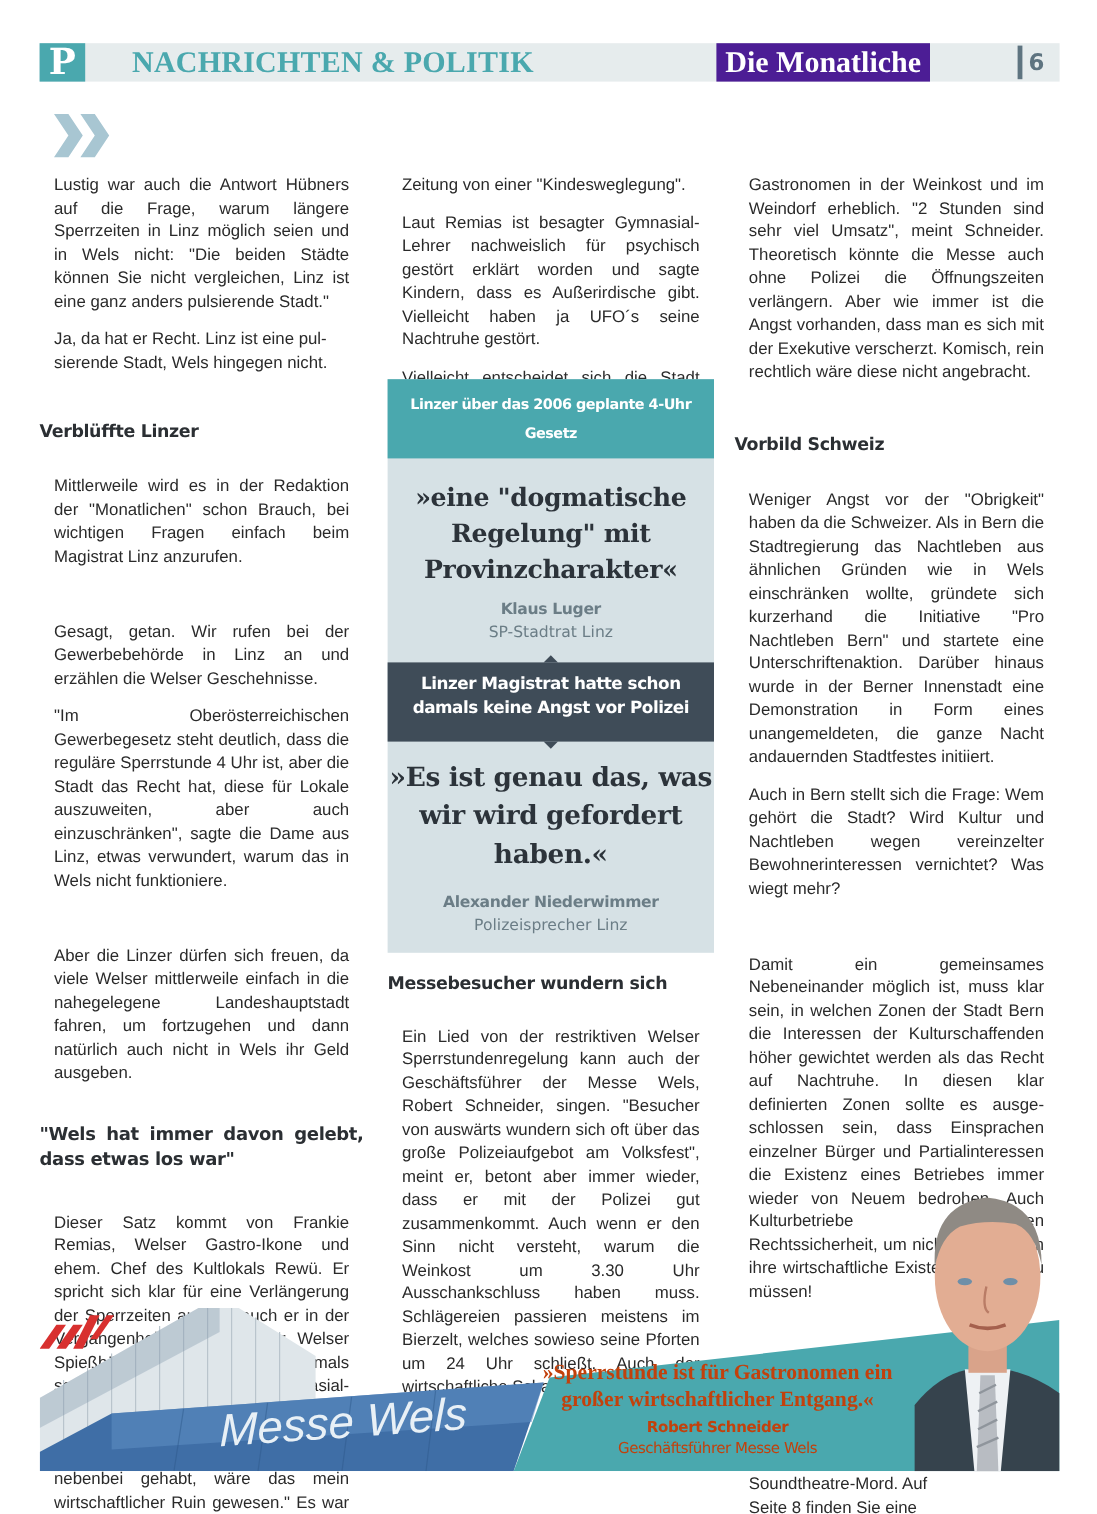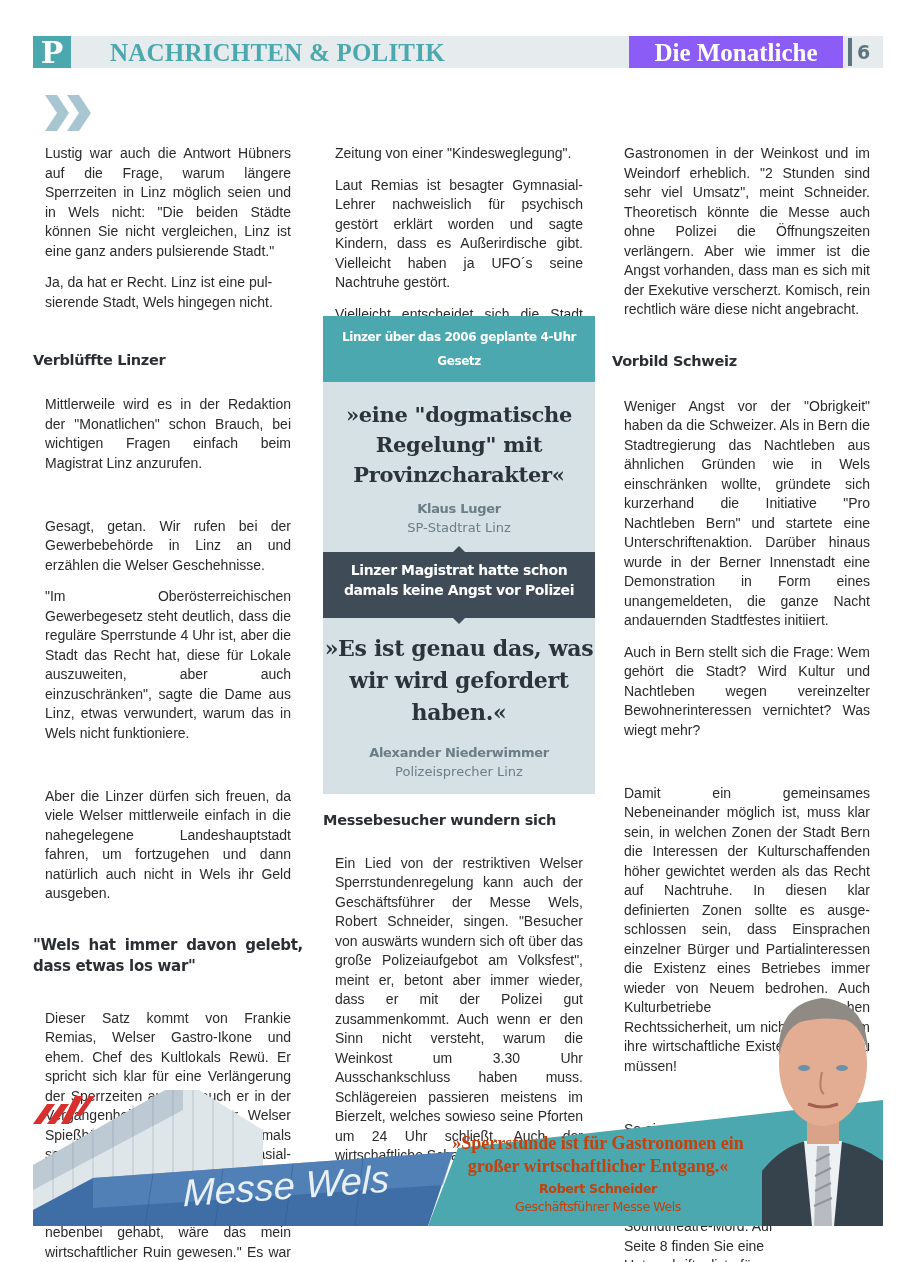--- a/index.html
+++ b/index.html
@@ -2,21 +2,21 @@
 <html><head>
 <meta charset="utf-8">
 <style>
   html, body { margin:0; padding:0; background:#ffffff; }
   body { width:914px; height:1262px; position:relative; overflow:hidden; font-family:"Liberation Sans", sans-serif; color:#2b2b2b; }
 
   
   .hdr { position:absolute; top:36px; left:33px; width:850px; height:32px; background:#e6eced; }
   .hdr-p { position:absolute; left:0; top:0; width:38px; height:32px; background:#4aa8ae; color:#fff; font-family:"DejaVu Serif", serif; font-weight:bold; font-size:30px; line-height:34px; text-align:center; }
   .hdr-title { position:absolute; left:53px; top:0; height:32px; line-height:33px; font-family:"Liberation Serif", serif; font-weight:bold; font-size:25px; color:#4aa8ae; letter-spacing:0.2px;margin-left:24px; }
-  .hdr-brand { position:absolute; left:596px; top:0; width:214px; height:32px; background:#8b5cf6; color:#fff; font-family:"Liberation Serif", serif; font-weight:bold; font-size:25px; line-height:33px; text-align:center; }
+  .hdr-brand { position:absolute; left:564px; top:0; width:178px; height:32px; background:#4c1d95; color:#fff; font-family:"Liberation Serif", serif; font-weight:bold; font-size:25px; line-height:33px; text-align:center; }
   .hdr-sep { position:absolute; left:815px; top:2px; width:4px; height:28px; background:#5e7480; }
   .hdr-page { position:absolute; left:824px; top:0; height:32px; line-height:33px; font-family:"DejaVu Sans", sans-serif; font-weight:bold; font-size:19px; color:#5e7480; }
 
   .chev { position:absolute; left:43px; top:93px; width:52px; height:40px; }
 
   
   .col { position:absolute; font-family:"Liberation Sans", sans-serif; font-size:14px; line-height:19.5px; color:#2a2a2a; text-align:justify; hyphens:manual; }
   .col p { margin:12px; }
   .col .gap { height:19.5px; }
   .col h3 { margin:0; font-family:"DejaVu Sans", sans-serif; font-weight:bold; font-size:14.5px; line-height:20px; color:#2b2f33; letter-spacing:-0.3px; }
@@ -112,21 +112,21 @@
   <div class="quote q2">»Es ist genau das, was wir wird gefordert haben.«</div>
   <div class="who w2">
     <b>Alexander Niederwimmer</b>
     <span>Polizeisprecher Linz</span>
   </div>
 </div>
 
 <div class="col c3">
   <p>Gastronomen in der Weinkost und im Weindorf erheblich. "2 Stunden sind sehr viel Umsatz", meint Schneider. Theoretisch könnte die Messe auch ohne Polizei die Öffnungszeiten verlängern. Aber wie im­mer ist die Angst vorhanden, dass man es sich mit der Exekutive verscherzt. Komisch, rein rechtlich wäre diese nicht angebracht.</p>
   <div class="gap"></div>
-  <h3 style="margin-top:0">Vorbild Schweiz</h3>
+  <h3 style="margin-top:10px">Vorbild Schweiz</h3>
   <div class="gap"></div>
   <p style="margin-top:6px">Weniger Angst vor der "Obrigkeit" haben da die Schweizer. Als in Bern die Stadt­regierung das Nachtleben aus ähnlichen Gründen wie in Wels einschränken wollte, gründete sich kurzerhand die Initiative "Pro Nachtleben Bern" und startete eine Unterschriftenaktion. Darüber hinaus wur­de in der Berner Innenstadt eine Demon­stration in Form eines unangemeldeten, die ganze Nacht andauernden Stadtfestes initiiert.</p>
   <p>Auch in Bern stellt sich die Frage: Wem gehört die Stadt? Wird Kultur und Nacht­leben wegen vereinzelter Bewohner­interessen vernichtet? Was wiegt mehr?</p>
   <div class="gap"></div>
   <p>Damit ein gemeinsames Nebeneinander möglich ist, muss klar sein, in welchen Zonen der Stadt Bern die Interessen der Kulturschaffenden höher gewichtet wer­den als das Recht auf Nachtruhe. In diesen klar definierten Zonen sollte es ausge­schlossen sein, dass Einsprachen einzelner Bürger und Partialinteressen die Existenz eines Betriebes immer wieder von Neuem bedrohen. Auch Kulturbetriebe brauchen Rechtssicherheit, um nicht dauernd um ihre wirtschaftliche Existenz bangen zu müssen!</p>
   <div class="gap"></div>
   <p style="width:150px;text-align:left">So ein Auszug aus der Berner Petition, aber 1 zu 1 auf Wels übertragbar. Negativ­beispiel hierfür war der Soundtheatre-Mord. Auf Seite 8 finden Sie eine Unterschriften­liste für die Welser Initiative.</p>
 </div>
 
 <div class="banner">

